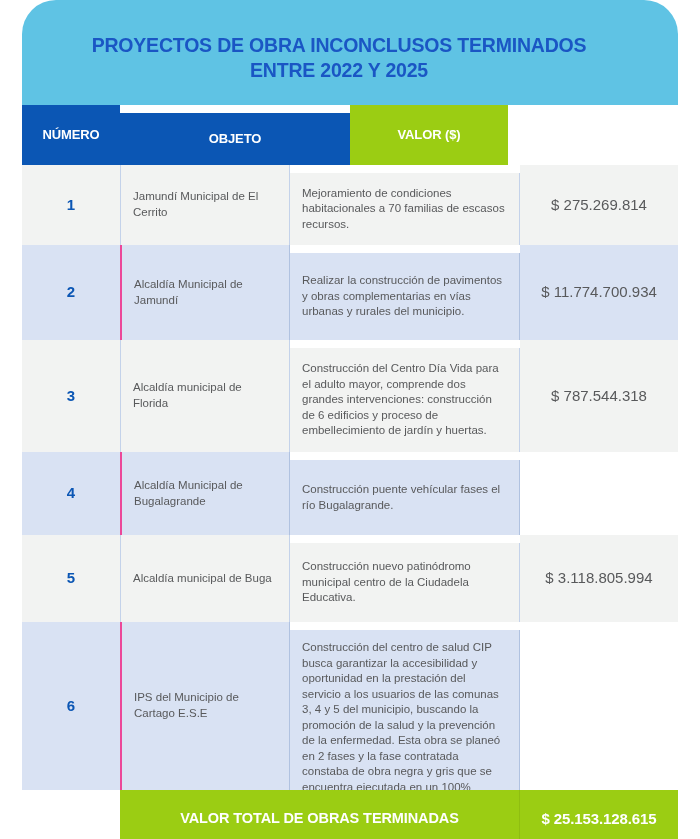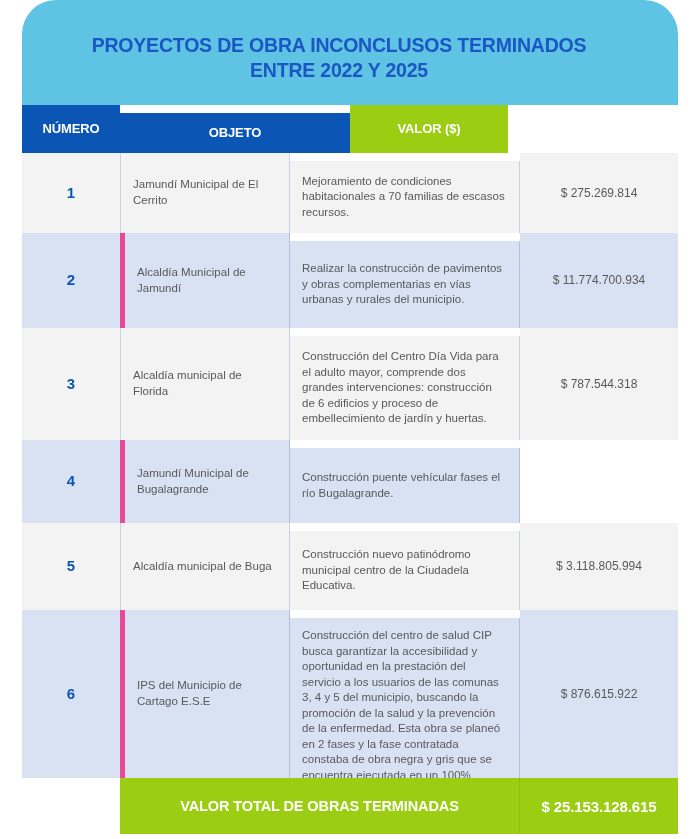--- a/index.html
+++ b/index.html
@@ -59,21 +59,21 @@
     width: 656px;
   }
 
   
   .c-num   { width: 98px;  }
   .c-muni  { width: 170px; }
   .c-obj   { width: 230px; margin-top: 8px; }
   .c-val   { width: 158px; }
 
   
-  .header-row { height: 48px; }
+  .header-row { height: 60px; }
   .hcell {
     display: flex;
     align-items: center;
     justify-content: center;
     text-align: center;
     color: #ffffff;
     font-size: 13px;
     font-weight: bold;
     letter-spacing: -0.1px;
     line-height: 1.15;
@@ -97,35 +97,35 @@
     padding: 6px 12px;
   }
   .cell.num {
     justify-content: center;
     color: #0b56b4;
     font-size: 15px;
     font-weight: bold;
   }
   .cell.muni { justify-content: flex-start; }
   .cell.obj  { justify-content: flex-start; }
-  .cell.val  { justify-content: center; text-align: center; font-size: 12px; }
+  .cell.val  { justify-content: center; text-align: center; font-size: 15px; }
 
   
   .stripe-light .cell { background: #f2f3f2; }
   .stripe-dark  .cell { background: #d9e2f3; }
 
   
   .stripe-light .cell.muni,
   .stripe-light .cell.obj {
     border-left: 1px solid #c4d2ea;
     border-right: 1px solid #c4d2ea;
   }
   .stripe-dark .cell.muni,
   .stripe-dark .cell.obj {
-    border-left: 5px solid #ec4899;
+    border-left: 2px solid #ec4899;
     border-right: 1px solid #b0c2e0;
   }
   .stripe-light .cell.obj,
   .stripe-dark  .cell.obj { border-left: none; }
 
   
   .total-row {
     height: 56px;
     align-items: stretch;
   }
@@ -194,36 +194,35 @@
 
     <div class="row data-row stripe-light" style="height:112px;">
       <div class="cell num c-num">3</div>
       <div class="cell muni c-muni">Alcaldía municipal de Florida</div>
       <div class="cell obj c-obj">Construcción del Centro Día Vida para el adulto mayor, comprende dos grandes intervenciones: construcción de 6 edificios y proceso de embellecimiento de jardín y huertas.</div>
       <div class="cell val c-val">$ 787.544.318</div>
     </div>
 
     <div class="row data-row stripe-dark" style="height:83px;">
       <div class="cell num c-num">4</div>
-      <div class="cell muni c-muni">Jamundí Municipal de Bugalagrande</div>
+      <div class="cell muni c-muni">Alcaldía Municipal de Bugalagrande</div>
       <div class="cell obj c-obj">Construcción puente vehícular fases el río Bugalagrande.</div>
     </div>
 
     <div class="row data-row stripe-light" style="height:87px;">
       <div class="cell num c-num">5</div>
       <div class="cell muni c-muni">Alcaldía municipal de Buga</div>
       <div class="cell obj c-obj">Construcción nuevo patinódromo municipal centro de la Ciudadela Educativa.</div>
       <div class="cell val c-val">$ 3.118.805.994</div>
     </div>
 
     <div class="row data-row stripe-dark" style="height:168px;">
       <div class="cell num c-num">6</div>
       <div class="cell muni c-muni">IPS del Municipio de Cartago E.S.E</div>
       <div class="cell obj c-obj" style="align-items:flex-start; padding-top:10px;">Construcción del centro de salud CIP busca garantizar la accesibilidad y oportunidad en la prestación del servicio a los usuarios de las comunas 3, 4 y 5 del municipio, buscando la promoción de la salud y la prevención de la enfermedad. Esta obra se planeó en 2 fases y la fase contratada constaba de obra negra y gris que se encuentra ejecutada en un 100%</div>
-      <div class="cell val c-val">$ 876.615.922</div>
     </div>
 
     <div class="row total-row">
       <div class="total-spacer c-num"></div>
       <div class="total-label">VALOR TOTAL DE OBRAS TERMINADAS</div>
       <div class="total-value">$ 25.153.128.615</div>
     </div>
 
   </div>
 </div>

